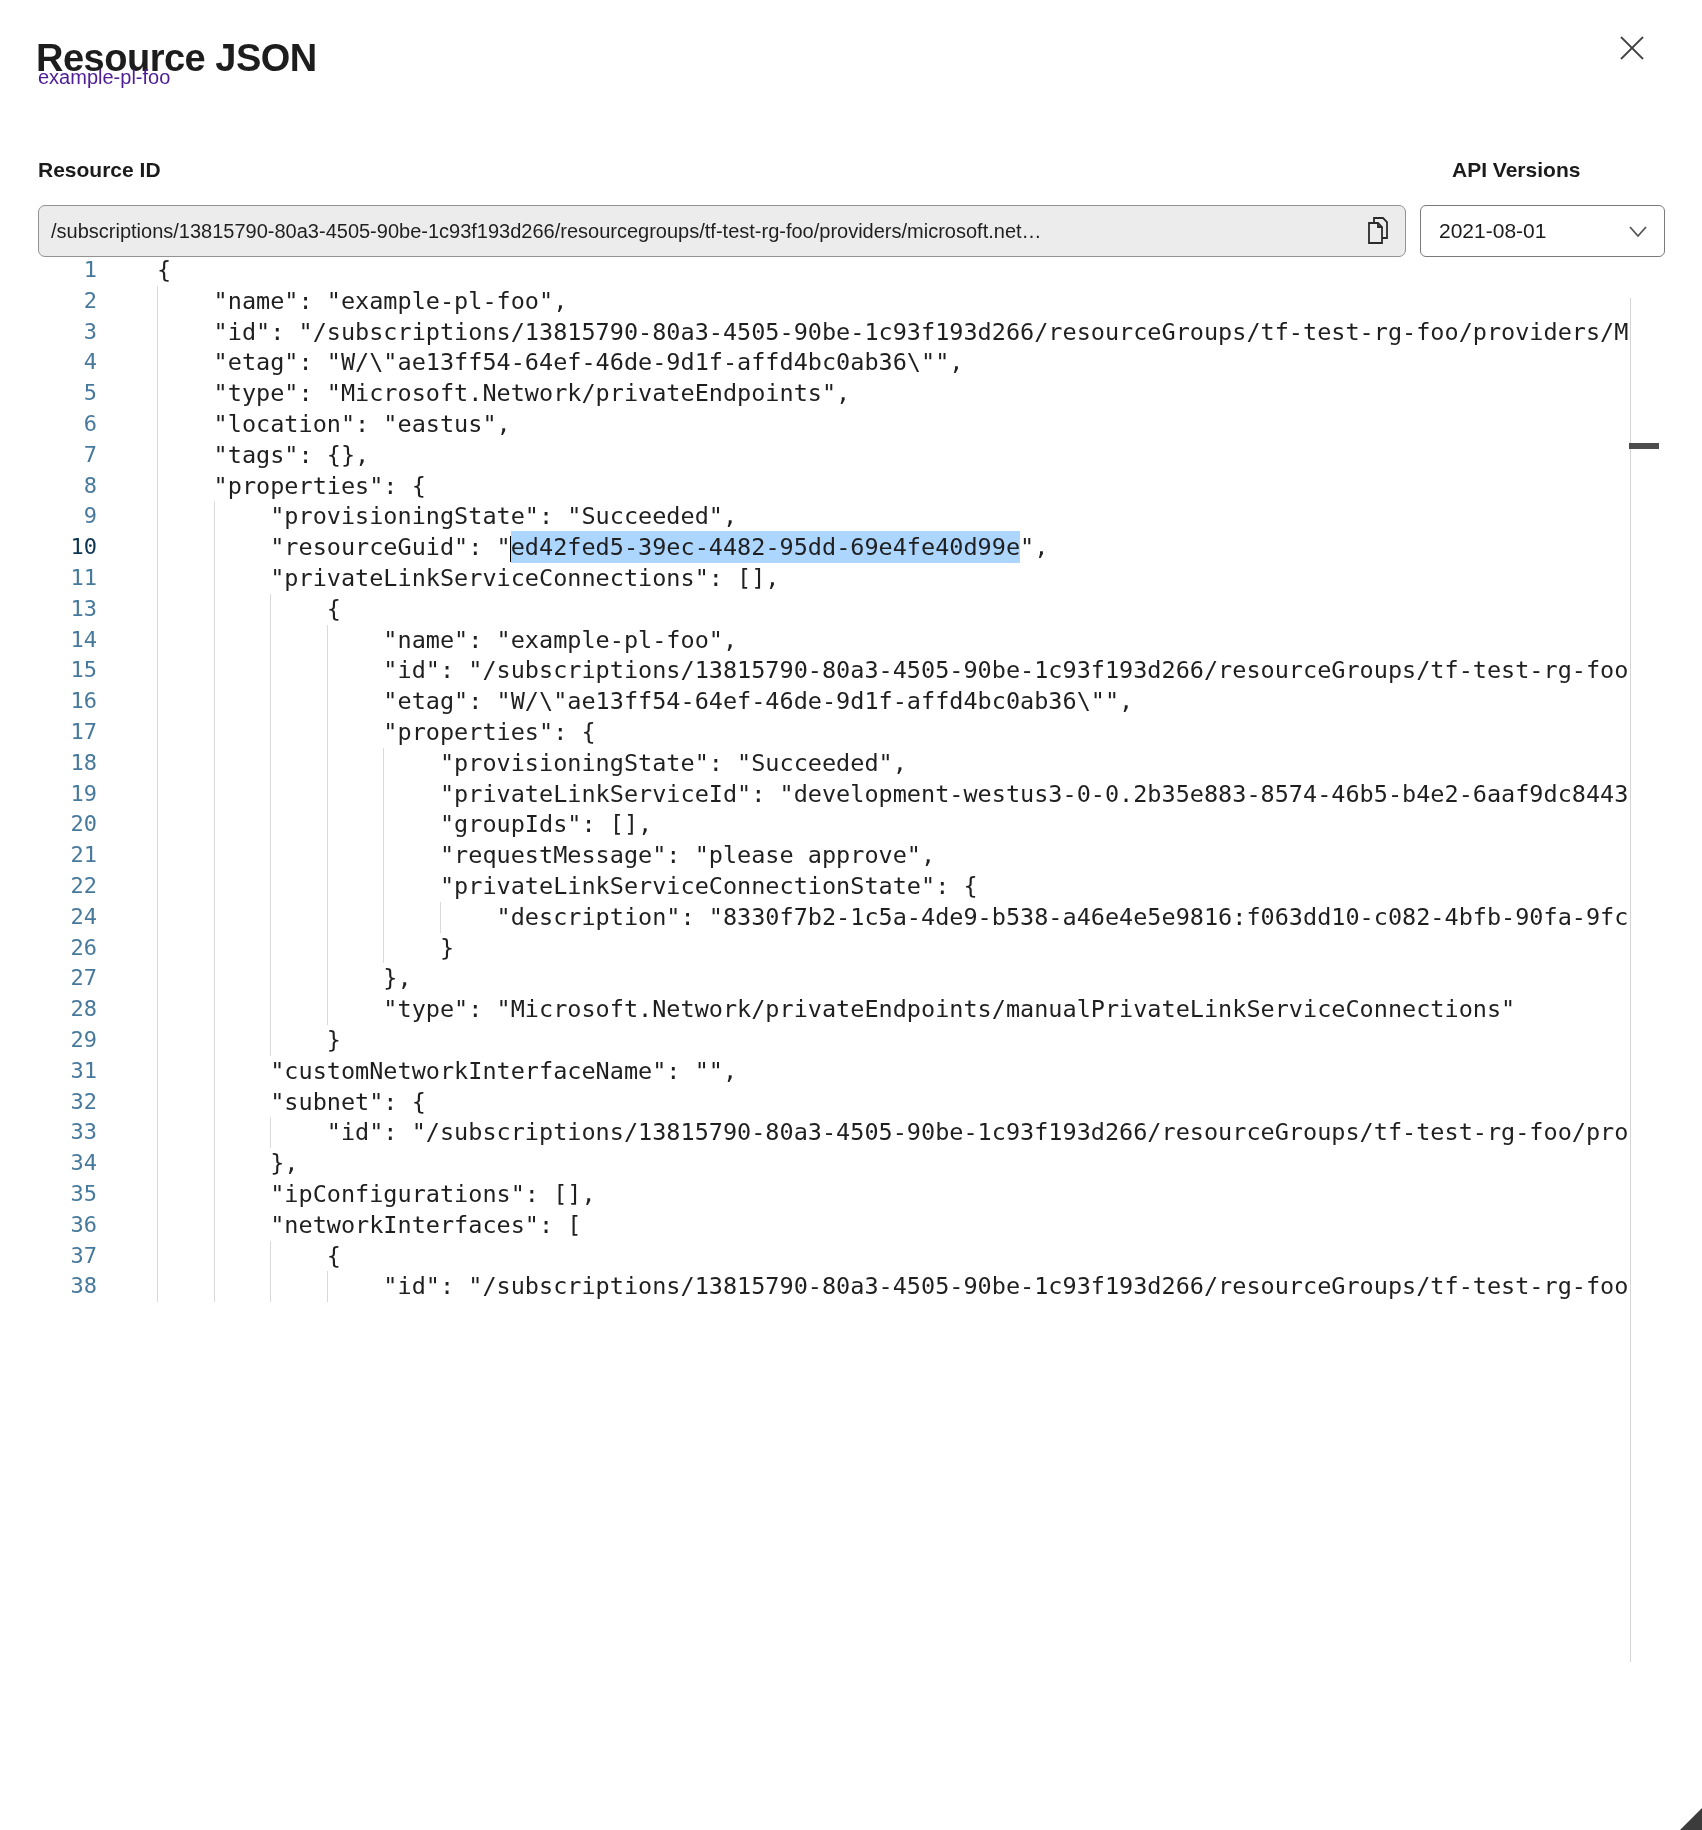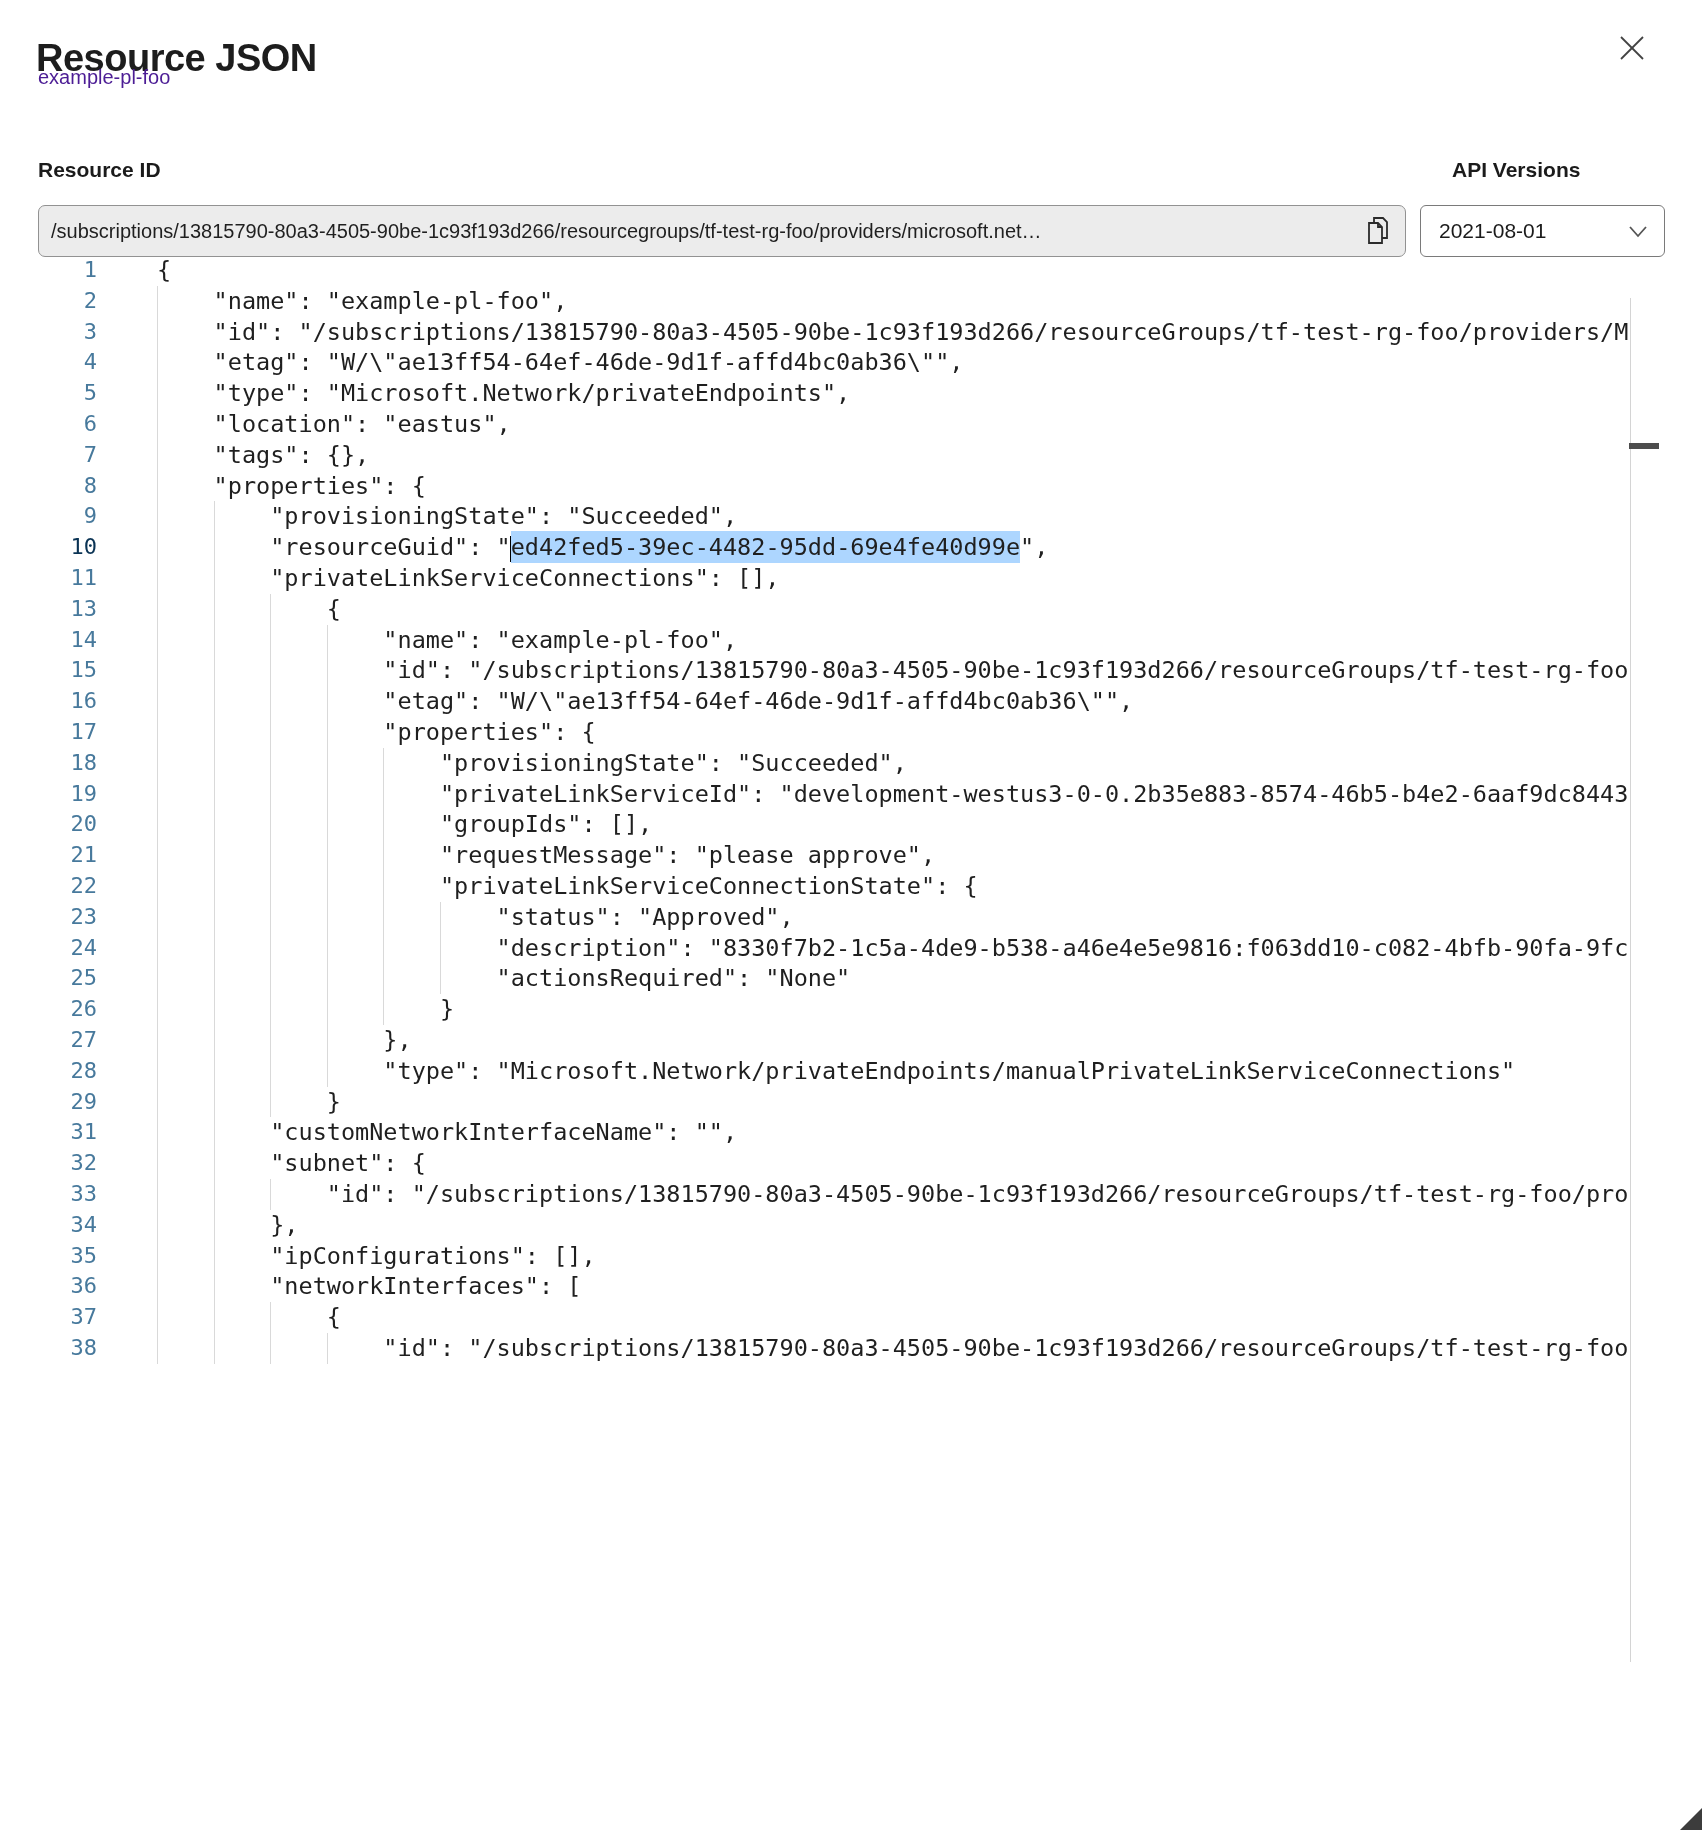--- a/index.html
+++ b/index.html
@@ -110,23 +110,21 @@
         <div class="code-line"><span class="ln">13</span><span class="code-text"><i class="guide" style="left: 0ch;"></i><i class="guide" style="left: 4ch;"></i><i class="guide" style="left: 8ch;"></i><span>            {</span></span></div>
         <div class="code-line"><span class="ln">14</span><span class="code-text"><i class="guide" style="left: 0ch;"></i><i class="guide" style="left: 4ch;"></i><i class="guide" style="left: 8ch;"></i><i class="guide" style="left: 12ch;"></i><span>                "name": "example-pl-foo",</span></span></div>
         <div class="code-line"><span class="ln">15</span><span class="code-text"><i class="guide" style="left: 0ch;"></i><i class="guide" style="left: 4ch;"></i><i class="guide" style="left: 8ch;"></i><i class="guide" style="left: 12ch;"></i><span>                "id": "/subscriptions/13815790-80a3-4505-90be-1c93f193d266/resourceGroups/tf-test-rg-foo</span></span></div>
         <div class="code-line"><span class="ln">16</span><span class="code-text"><i class="guide" style="left: 0ch;"></i><i class="guide" style="left: 4ch;"></i><i class="guide" style="left: 8ch;"></i><i class="guide" style="left: 12ch;"></i><span>                "etag": "W/\"ae13ff54-64ef-46de-9d1f-affd4bc0ab36\"",</span></span></div>
         <div class="code-line"><span class="ln">17</span><span class="code-text"><i class="guide" style="left: 0ch;"></i><i class="guide" style="left: 4ch;"></i><i class="guide" style="left: 8ch;"></i><i class="guide" style="left: 12ch;"></i><span>                "properties": {</span></span></div>
         <div class="code-line"><span class="ln">18</span><span class="code-text"><i class="guide" style="left: 0ch;"></i><i class="guide" style="left: 4ch;"></i><i class="guide" style="left: 8ch;"></i><i class="guide" style="left: 12ch;"></i><i class="guide" style="left: 16ch;"></i><span>                    "provisioningState": "Succeeded",</span></span></div>
         <div class="code-line"><span class="ln">19</span><span class="code-text"><i class="guide" style="left: 0ch;"></i><i class="guide" style="left: 4ch;"></i><i class="guide" style="left: 8ch;"></i><i class="guide" style="left: 12ch;"></i><i class="guide" style="left: 16ch;"></i><span>                    "privateLinkServiceId": "development-westus3-0-0.2b35e883-8574-46b5-b4e2-6aaf9dc8443</span></span></div>
         <div class="code-line"><span class="ln">20</span><span class="code-text"><i class="guide" style="left: 0ch;"></i><i class="guide" style="left: 4ch;"></i><i class="guide" style="left: 8ch;"></i><i class="guide" style="left: 12ch;"></i><i class="guide" style="left: 16ch;"></i><span>                    "groupIds": [],</span></span></div>
         <div class="code-line"><span class="ln">21</span><span class="code-text"><i class="guide" style="left: 0ch;"></i><i class="guide" style="left: 4ch;"></i><i class="guide" style="left: 8ch;"></i><i class="guide" style="left: 12ch;"></i><i class="guide" style="left: 16ch;"></i><span>                    "requestMessage": "please approve",</span></span></div>
         <div class="code-line"><span class="ln">22</span><span class="code-text"><i class="guide" style="left: 0ch;"></i><i class="guide" style="left: 4ch;"></i><i class="guide" style="left: 8ch;"></i><i class="guide" style="left: 12ch;"></i><i class="guide" style="left: 16ch;"></i><span>                    "privateLinkServiceConnectionState": {</span></span></div>
-        <div class="code-line"><span class="ln">23</span><span class="code-text"><i class="guide" style="left: 0ch;"></i><i class="guide" style="left: 4ch;"></i><i class="guide" style="left: 8ch;"></i><i class="guide" style="left: 12ch;"></i><i class="guide" style="left: 16ch;"></i><i class="guide" style="left: 20ch;"></i><span>                        "status": "Approved",</span></span></div>
         <div class="code-line"><span class="ln">24</span><span class="code-text"><i class="guide" style="left: 0ch;"></i><i class="guide" style="left: 4ch;"></i><i class="guide" style="left: 8ch;"></i><i class="guide" style="left: 12ch;"></i><i class="guide" style="left: 16ch;"></i><i class="guide" style="left: 20ch;"></i><span>                        "description": "8330f7b2-1c5a-4de9-b538-a46e4e5e9816:f063dd10-c082-4bfb-90fa-9fc</span></span></div>
-        <div class="code-line"><span class="ln">25</span><span class="code-text"><i class="guide" style="left: 0ch;"></i><i class="guide" style="left: 4ch;"></i><i class="guide" style="left: 8ch;"></i><i class="guide" style="left: 12ch;"></i><i class="guide" style="left: 16ch;"></i><i class="guide" style="left: 20ch;"></i><span>                        "actionsRequired": "None"</span></span></div>
         <div class="code-line"><span class="ln">26</span><span class="code-text"><i class="guide" style="left: 0ch;"></i><i class="guide" style="left: 4ch;"></i><i class="guide" style="left: 8ch;"></i><i class="guide" style="left: 12ch;"></i><i class="guide" style="left: 16ch;"></i><span>                    }</span></span></div>
         <div class="code-line"><span class="ln">27</span><span class="code-text"><i class="guide" style="left: 0ch;"></i><i class="guide" style="left: 4ch;"></i><i class="guide" style="left: 8ch;"></i><i class="guide" style="left: 12ch;"></i><span>                },</span></span></div>
         <div class="code-line"><span class="ln">28</span><span class="code-text"><i class="guide" style="left: 0ch;"></i><i class="guide" style="left: 4ch;"></i><i class="guide" style="left: 8ch;"></i><i class="guide" style="left: 12ch;"></i><span>                "type": "Microsoft.Network/privateEndpoints/manualPrivateLinkServiceConnections"</span></span></div>
         <div class="code-line"><span class="ln">29</span><span class="code-text"><i class="guide" style="left: 0ch;"></i><i class="guide" style="left: 4ch;"></i><i class="guide" style="left: 8ch;"></i><span>            }</span></span></div>
         <div class="code-line"><span class="ln">31</span><span class="code-text"><i class="guide" style="left: 0ch;"></i><i class="guide" style="left: 4ch;"></i><span>        "customNetworkInterfaceName": "",</span></span></div>
         <div class="code-line"><span class="ln">32</span><span class="code-text"><i class="guide" style="left: 0ch;"></i><i class="guide" style="left: 4ch;"></i><span>        "subnet": {</span></span></div>
         <div class="code-line"><span class="ln">33</span><span class="code-text"><i class="guide" style="left: 0ch;"></i><i class="guide" style="left: 4ch;"></i><i class="guide" style="left: 8ch;"></i><span>            "id": "/subscriptions/13815790-80a3-4505-90be-1c93f193d266/resourceGroups/tf-test-rg-foo/pro</span></span></div>
         <div class="code-line"><span class="ln">34</span><span class="code-text"><i class="guide" style="left: 0ch;"></i><i class="guide" style="left: 4ch;"></i><span>        },</span></span></div>
         <div class="code-line"><span class="ln">35</span><span class="code-text"><i class="guide" style="left: 0ch;"></i><i class="guide" style="left: 4ch;"></i><span>        "ipConfigurations": [],</span></span></div>
         <div class="code-line"><span class="ln">36</span><span class="code-text"><i class="guide" style="left: 0ch;"></i><i class="guide" style="left: 4ch;"></i><span>        "networkInterfaces": [</span></span></div>

